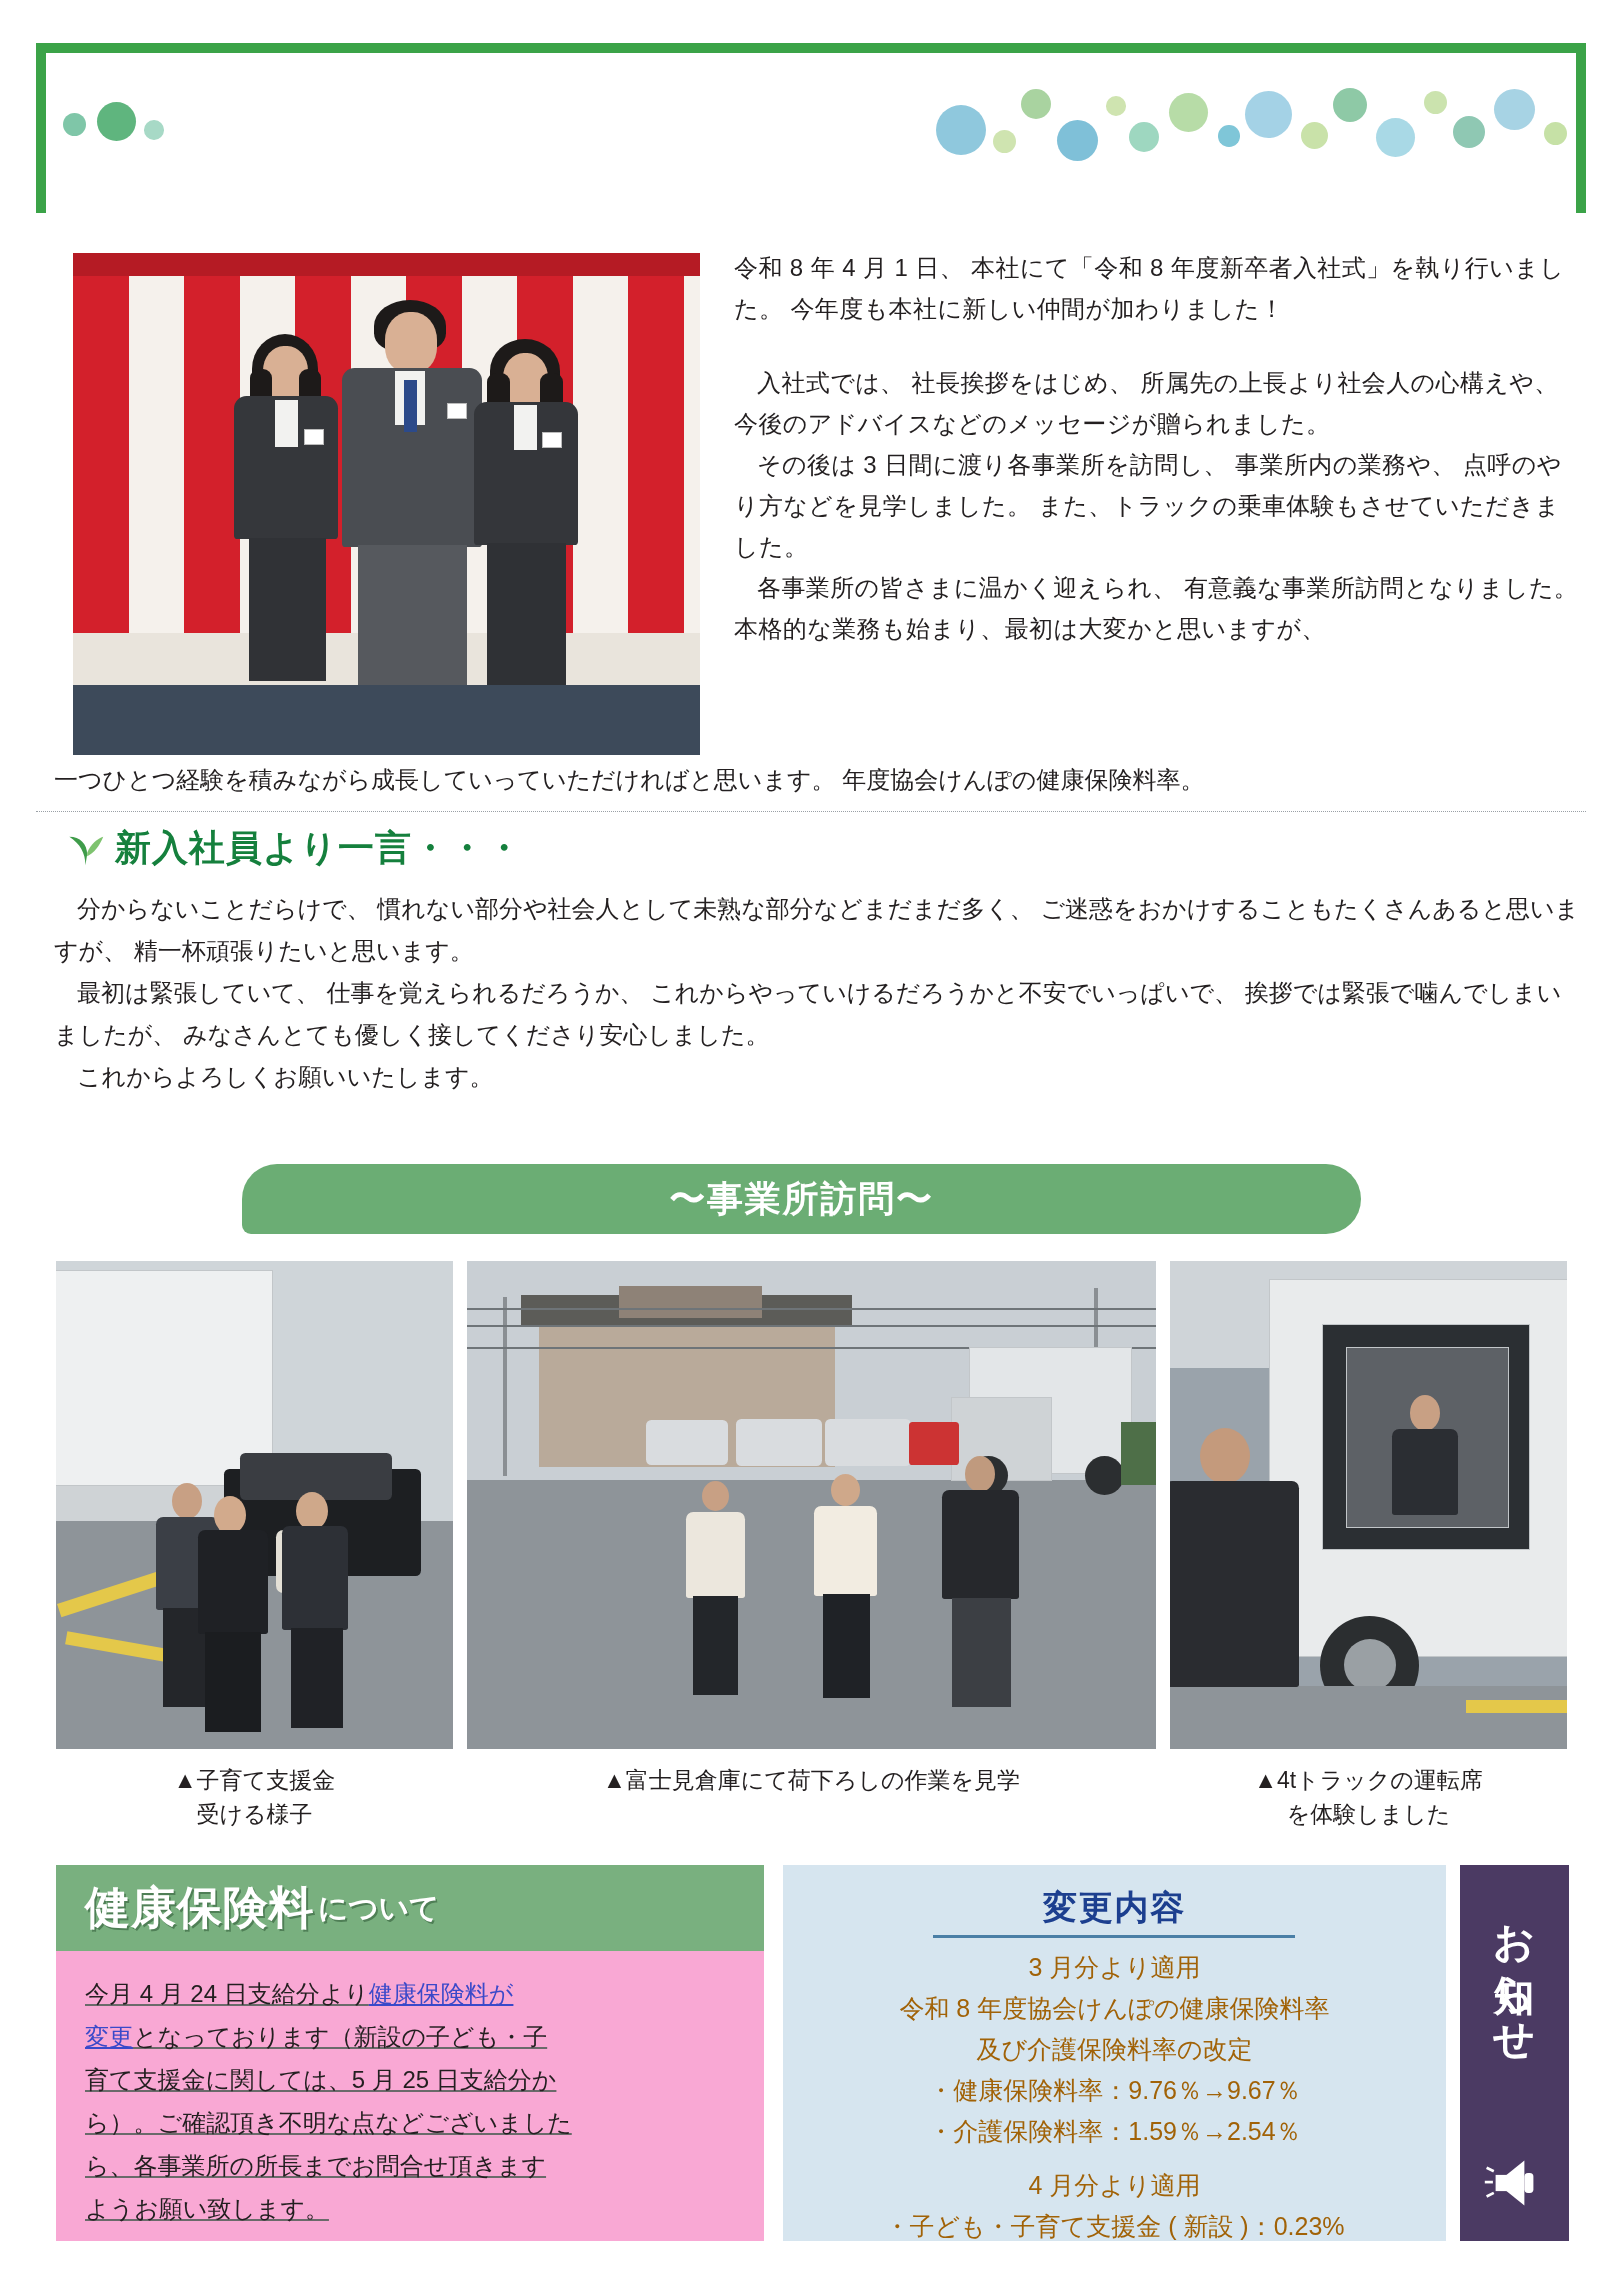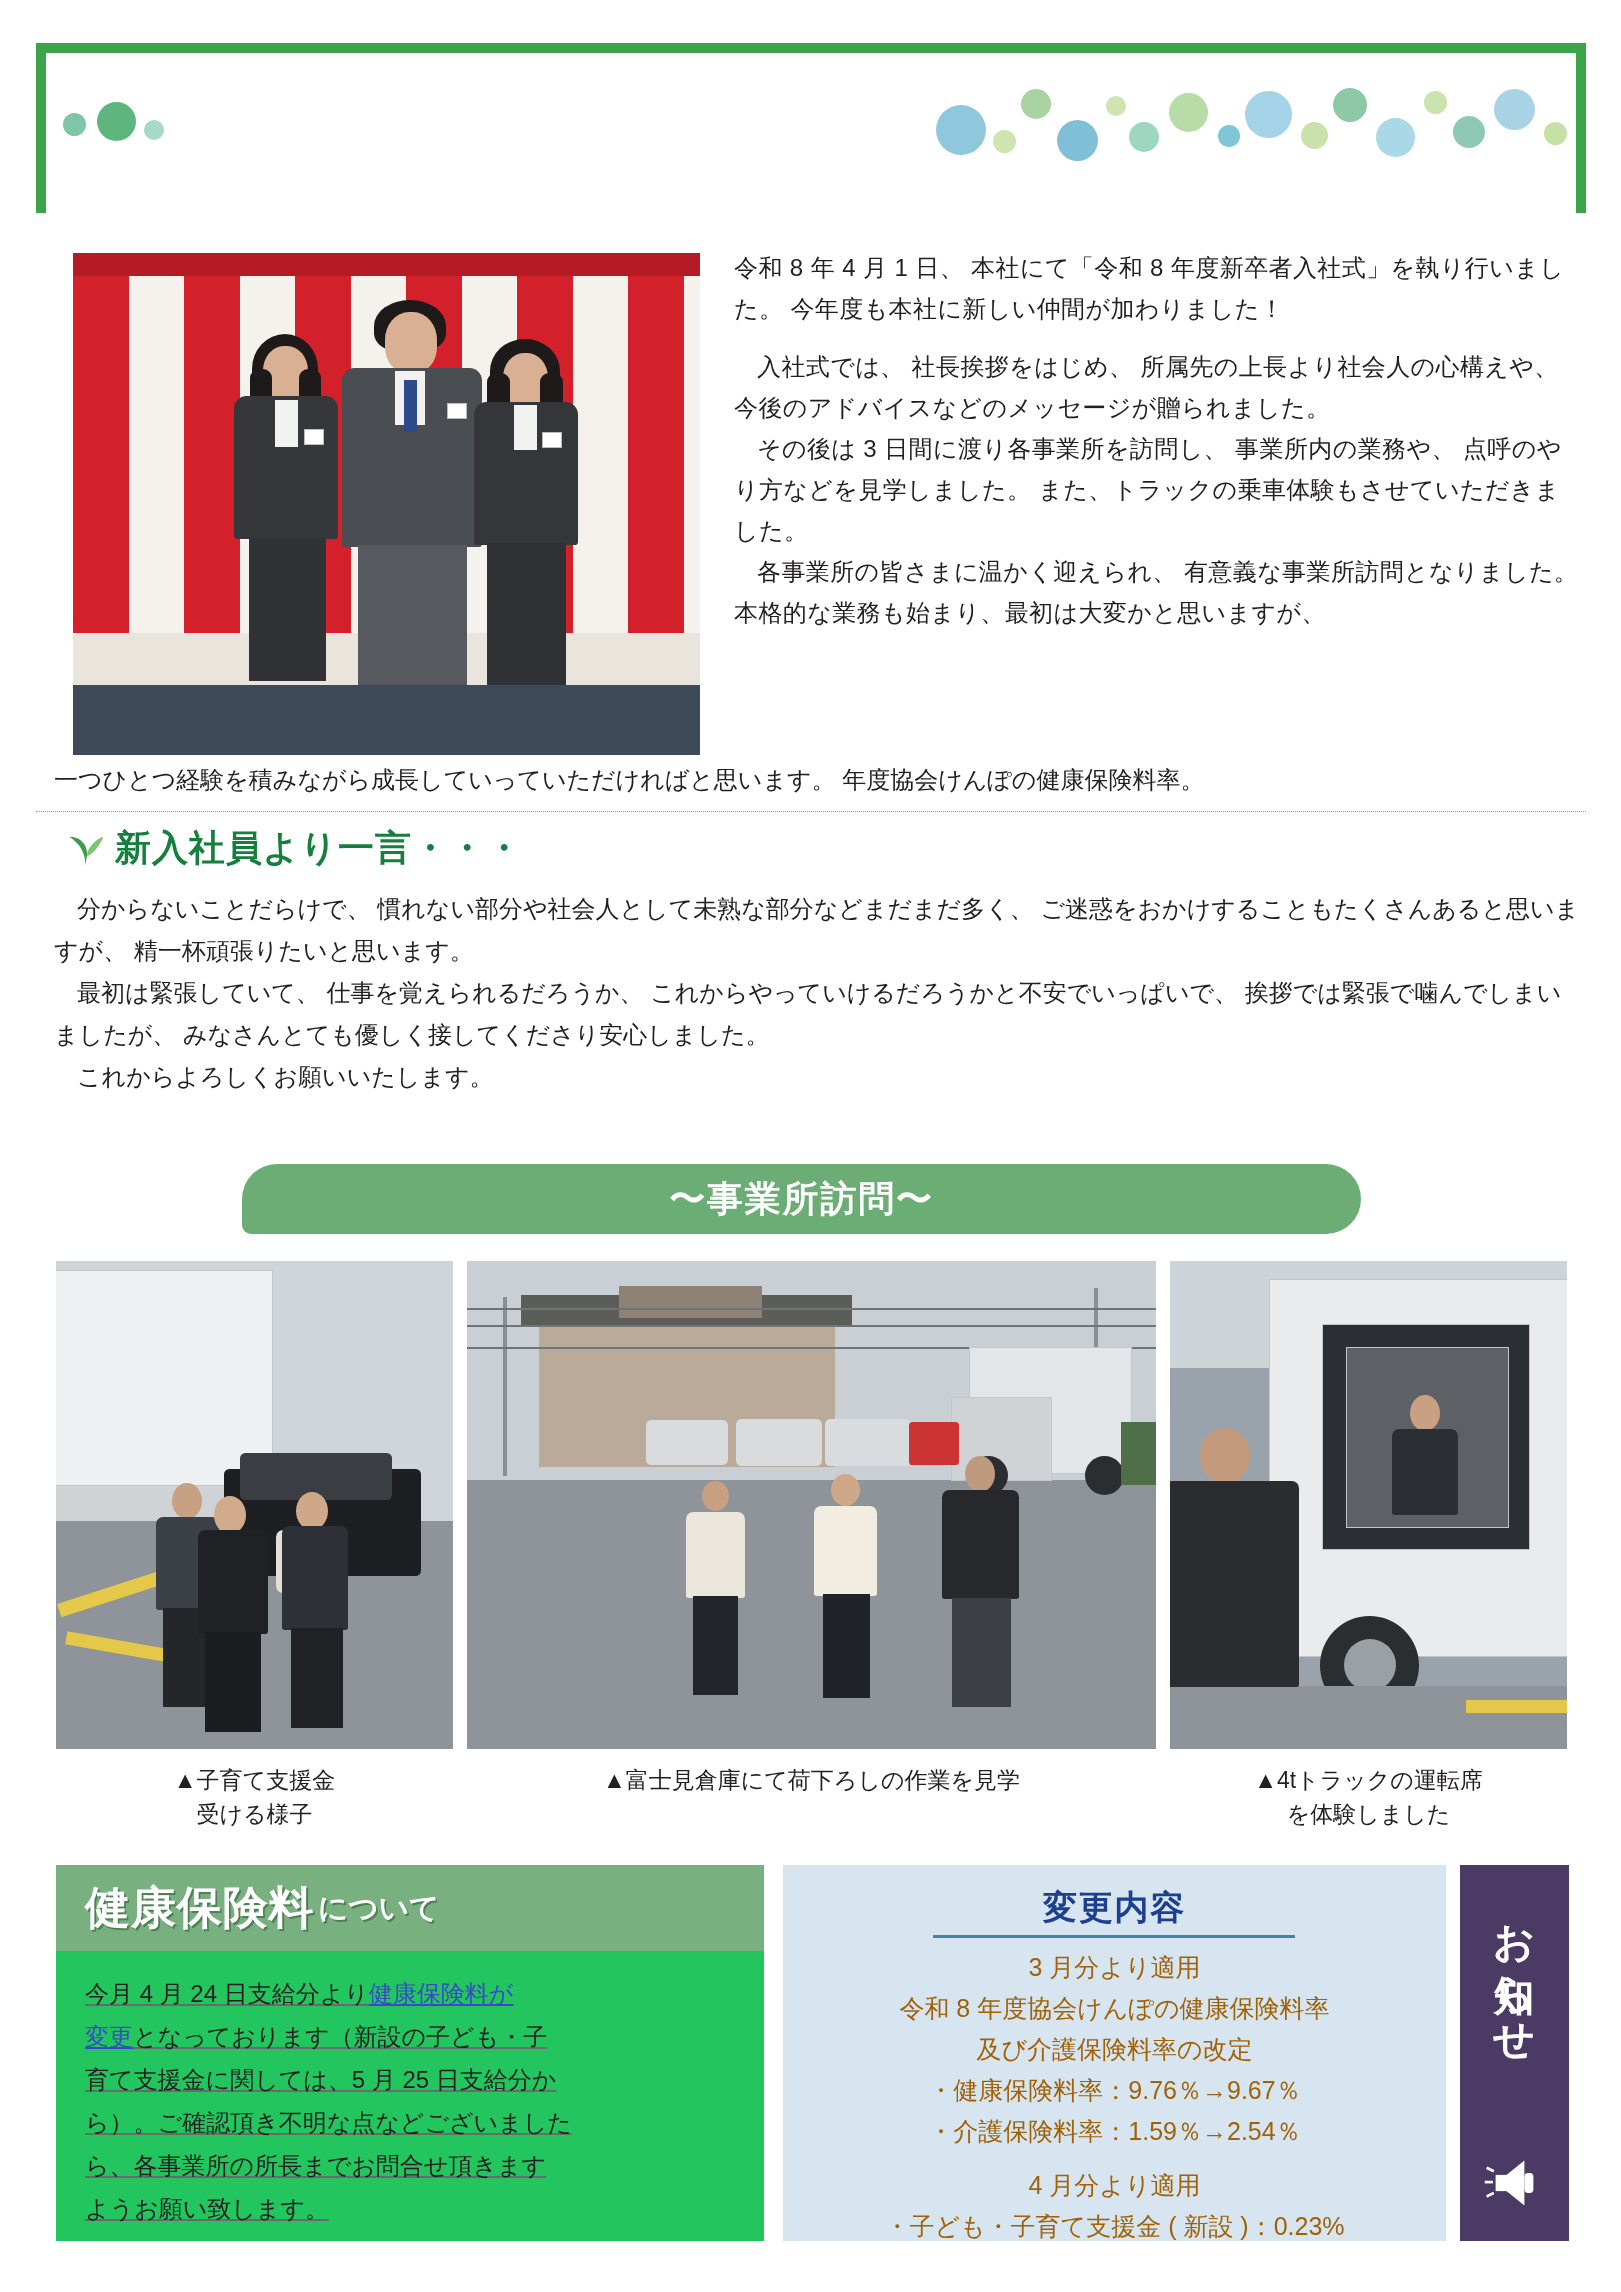--- a/index.html
+++ b/index.html
@@ -155,21 +155,21 @@
     position: absolute;
     left: 734px;
     top: 247px;
     width: 846px;
     font-size: 24px;
     line-height: 41px;
     color: #231f20;
     letter-spacing: 0.4px;
   }
   .hero-text p { margin: 0 0 0 0; }
-  .hero-text p.gap { margin-top: 17px; }
+  .hero-text p.gap { margin-top: 33px; }
   .hero-text p.ind { text-indent: 23px; }
   .full-width-text {
     position: absolute;
     left: 54px;
     top: 759px;
     width: 1527px;
     font-size: 24px;
     line-height: 41px;
   }
 
@@ -268,21 +268,21 @@
     left: 56px;
     top: 1865px;
     width: 1514px;
     height: 376px;
   }
   .bn-left {
     position: absolute;
     left: 0; top: 0;
     width: 708px;
     height: 376px;
-    background: #22c55e;
+    background: #f9a8d4;
   }
   .bn-left-head {
     position: absolute;
     left: 0; top: 0;
     width: 708px;
     height: 86px;
     background: #79b07f;
     display: flex;
     align-items: center;
     padding-left: 29px;

